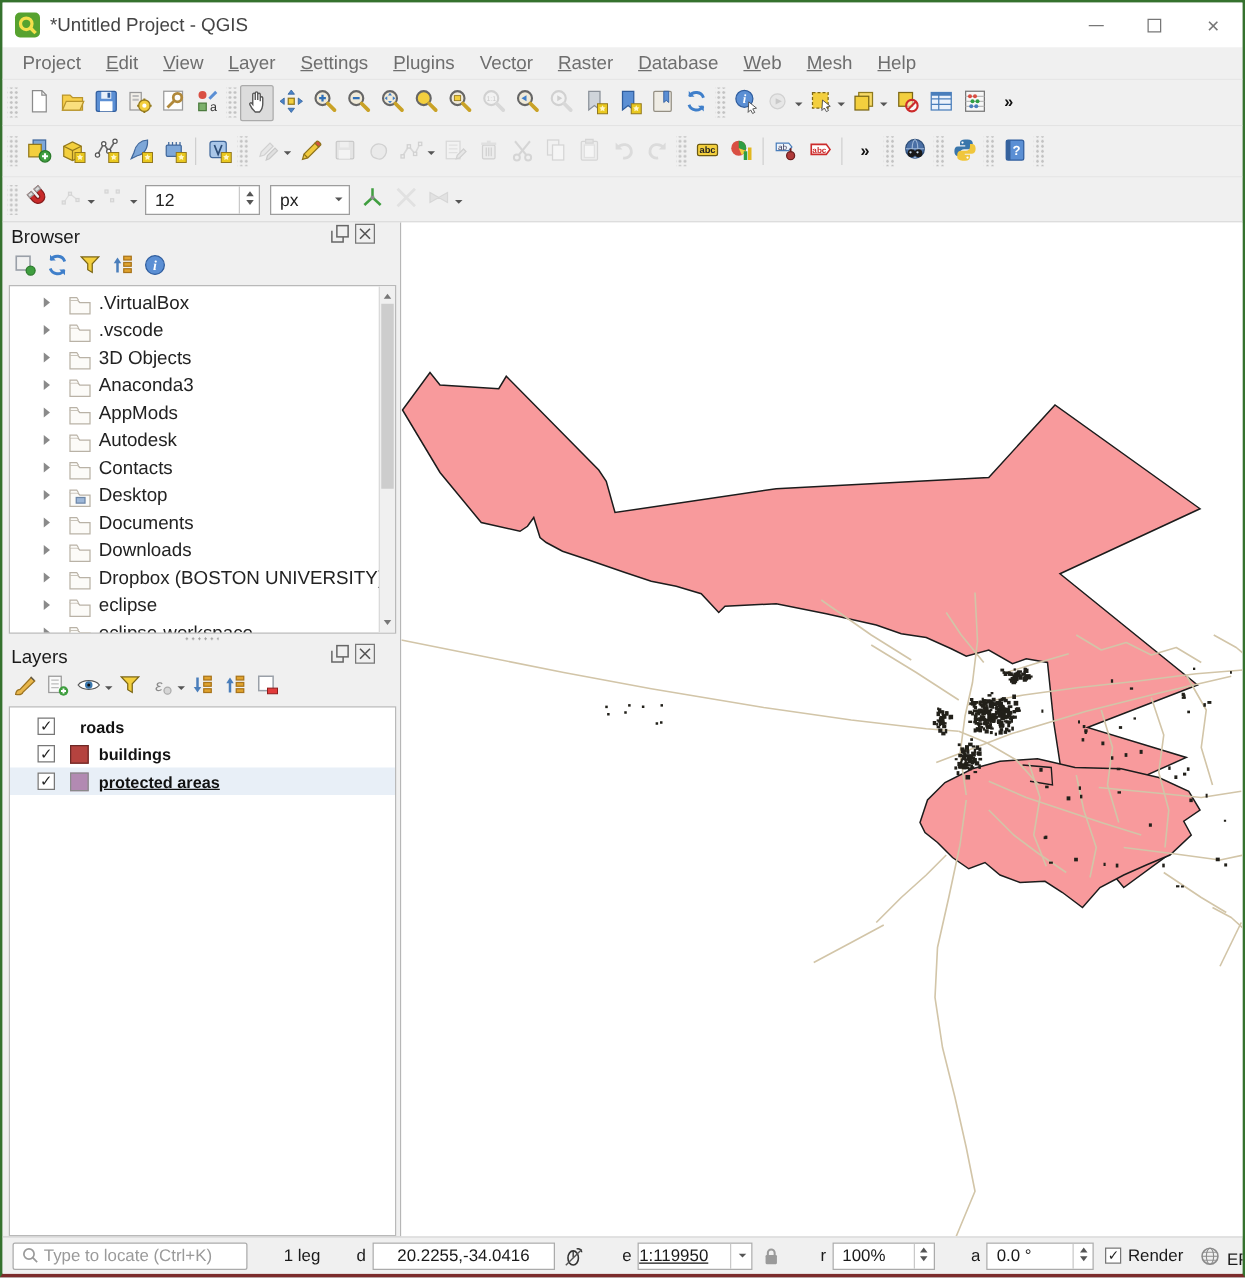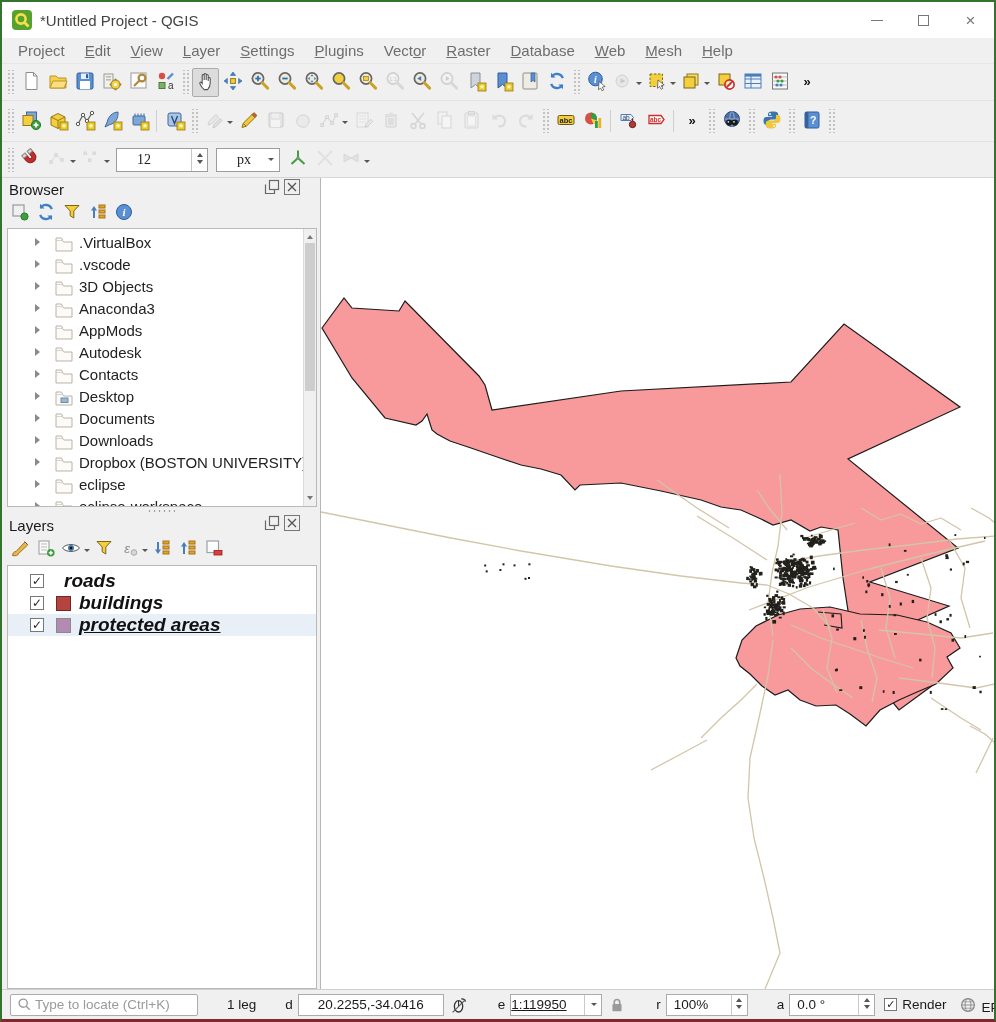--- a/index.html
+++ b/index.html
@@ -32,21 +32,21 @@
   .tbtn.withdd{ width:34px; }
   .tbtn.active{ background:#dcdcdc; border-color:#ababab;}
   .tbtn.dis svg{ filter:grayscale(1) opacity(.45);}
   .dd-caret{ width:0; height:0; border:3.5px solid transparent; border-top-color:#555; margin-left:2px; margin-top:6px;}
   .grip{ width:9px; height:24px; margin:0 2px; flex:none;
     background-image:radial-gradient(#c2c2c2 1px, transparent 1.2px); background-size:4px 4px; background-position:1px 2px;}
   .vsep{ width:1px; height:22px; background:#cfcfcf; margin:0 4px; flex:none;}
   .spinbox,.combobox{ height:24px; background:#fff; border:1px solid #9d9d9d; display:flex; align-items:center;
     font-size:14px; color:#222; margin:0 4px;}
   .spinbox{ width:92px;} .combobox{ width:64px;}
-  .spin-text,.combo-text{ flex:1; padding-left:20px;font-family:Liberation Serif, serif;}
+  .spin-text,.combo-text{ flex:1; padding-left:7px;}
   .updown{ width:16px; height:100%; border-left:1px solid #c9c9c9; display:flex; flex-direction:column; align-items:center; justify-content:center; gap:3px;}
   .tri-up{ width:0;height:0;border:3.5px solid transparent;border-bottom:4px solid #555; margin-top:-2px;}
   .tri-down{ width:0;height:0;border:3.5px solid transparent;border-top:4px solid #555;}
   .combo-arrow{ width:18px; height:100%; display:flex; align-items:center; justify-content:center;}
   
   .main{ flex:1; display:flex; min-height:0;}
   .left-col{ width:318px; flex:none; display:flex; flex-direction:column; background:#f0f0f0;}
   .panel{ display:flex; flex-direction:column;}
   .panel-head{ height:22px; display:flex; align-items:center; padding:0 19px 0 7px; flex:none;}
   .panel-title{ font-size:15px; color:#1a1a1a; flex:1;}
@@ -69,21 +69,21 @@
   .splitter-h{ height:7px; flex:none; display:flex; align-items:center; justify-content:center;}
   .splitter-dots{ width:28px; height:4px; background-image:radial-gradient(#9f9f9f 1px, transparent 1.2px); background-size:5px 4px;}
   .layers-panel{ flex:1; min-height:0;}
   .layers-list{ flex:1; margin:3px 3px 0 5px; background:#fff; border:1px solid #b9b9b9; overflow:hidden; padding-top:4px;}
   .layer-row{ height:22px; display:flex; align-items:center; padding-left:22px; }
   .layer-row.selected{ background:#e8eff7;}
   .lyr-check{ width:14px; height:14px; background:#fff; border:1px solid #777; display:flex; align-items:center; justify-content:center; font-size:12px; color:#222; flex:none;}
   .lyr-sym{ margin:0 8px 0 12px; flex:none;}
   .sym-line{ width:22px; height:2px; background:#c9bfae;}
   .sym-fill{ width:15px; height:15px;}
-  .lyr-label{ font-size:19px; font-weight:bold; color:#111; white-space:nowrap;font-style:italic;}
+  .lyr-label{ font-size:13px; font-weight:bold; color:#111; white-space:nowrap;}
   .lyr-label.underline{ text-decoration:underline;}
   
   .map-wrap{ flex:1; background:#fff; border-left:1px solid #b6b6b6; position:relative; overflow:hidden;}
   .map-wrap svg{ display:block;}
   
   .statusbar{ height:30px; flex:none; background:#f0f0f0; border-top:1px solid #cfcfcf;
     display:flex; align-items:center; padding:0 4px 0 8px; font-size:13.5px; color:#1a1a1a; gap:5px;}
   .locate{ width:188px; height:22px; background:#fff; border:1px solid #ababab; border-radius:2px;
     display:flex; align-items:center; padding-left:4px; flex:none;}
   .locate input{ border:none; outline:none; width:150px; font-size:13.5px; color:#333; font-family:inherit; background:transparent;}

